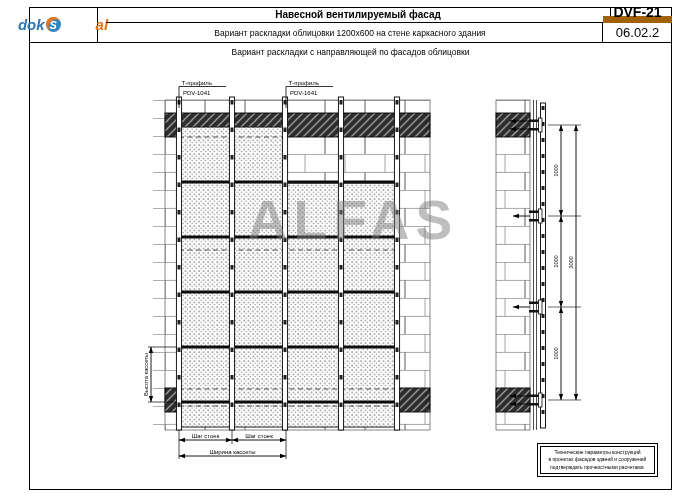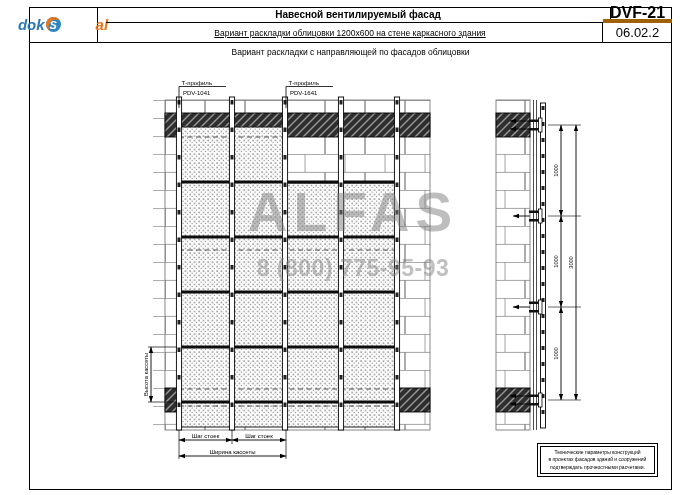--- a/index.html
+++ b/index.html
@@ -6,40 +6,40 @@
   body{width:700px;height:495px;position:relative;overflow:hidden;
        font-family:"Liberation Sans",sans-serif;color:#000;}
   .abs{position:absolute;box-sizing:border-box;}
   
   .sheet{left:29px;top:7px;width:643px;height:483px;border:1.2px solid #000;z-index:4;pointer-events:none;}
   .cell{display:flex;align-items:center;justify-content:center;z-index:5;background:transparent;}
   .logo-cell{left:29px;top:7px;width:69px;height:36px;border-right:1px solid #000;border-bottom:1px solid #000;}
   .title1{left:106px;top:7px;width:505px;height:16px;border-right:1px solid #000;border-bottom:1px solid #000;
           font-size:10px;font-weight:bold;}
   .title2{left:98px;top:23px;width:505px;height:20px;border-right:1px solid #000;border-bottom:1px solid #000;
-          font-size:8.5px;text-decoration:underline;}
-  .code1{left:603px;top:7px;width:69px;height:16px;border-bottom:4px solid #a16207;font-size:16px;font-weight:bold;}
+          font-size:8.5px;}
+  .code1{left:603px;top:7px;width:69px;height:16px;border-bottom:7px solid #a16207;font-size:14px;font-weight:bold;}
   .code2{left:603px;top:23px;width:69px;height:20px;border-bottom:1px solid #000;font-size:13px;}
   .variant{left:29px;top:45px;width:643px;height:14px;font-size:8.5px;}
   
   .logo{display:flex;align-items:center;font-style:italic;font-weight:bold;font-size:15px;}
   .logo .p1{color:#2e79b5;}
   .logo .p2{color:#e8761e;padding-left:34px;}
   .logo .s{width:15px;height:15px;border-radius:50%;background:#2e86c1;color:#fff;
            display:inline-flex;align-items:center;justify-content:center;font-size:11px;
            box-shadow:inset 2.5px 2.5px 0 0 #e8761e;margin:0 1px;}
   
   svg.draw{left:0;top:0;z-index:1;}
   
   .note{left:537px;top:443px;width:121px;height:34px;border:1.3px solid #000;padding:2px;background:#fff;z-index:5;}
   .note-in{border:0.8px solid #000;width:100%;height:100%;box-sizing:border-box;
            display:flex;flex-direction:column;align-items:center;justify-content:center;
            font-size:5px;line-height:1.5;text-align:center;}
   
-  .wm{left:228px;top:184px;width:250px;text-align:center;z-index:3;pointer-events:none;}
+  .wm{left:228px;top:192px;width:250px;text-align:center;z-index:3;pointer-events:none;}
   .wm-brand{font-size:55px;font-weight:bold;letter-spacing:6px;line-height:1.05;color:rgba(125,125,125,.5);}
   .wm-phone{font-size:23px;font-weight:bold;letter-spacing:0.5px;margin-top:13px;color:rgba(130,130,130,.5);}
   text{font-family:"Liberation Sans",sans-serif;fill:#000;}
 </style>
 </head>
 <body>
 
 <svg class="abs draw" width="700" height="495" viewBox="0 0 700 495">
   <defs>
     <pattern id="brick" x="5" y="10" width="40" height="36" patternUnits="userSpaceOnUse">
@@ -211,14 +211,13 @@
 <div class="abs note">
   <div class="note-in">
     <span>Технические параметры конструкций</span>
     <span>в проектах фасадов зданий и сооружений</span>
     <span>подтверждать прочностными расчетами.</span>
   </div>
 </div>
 
 <div class="abs wm">
   <div class="wm-brand">ALFAS</div>
-  <div class="wm-phone">8 (800) 775-95-93</div>
 </div>
 
 </body></html>

